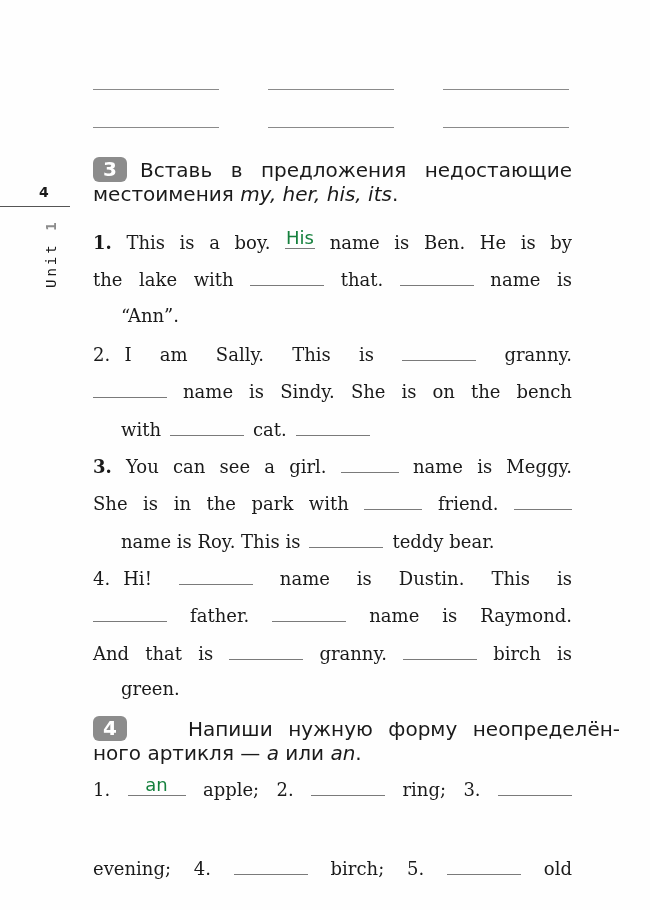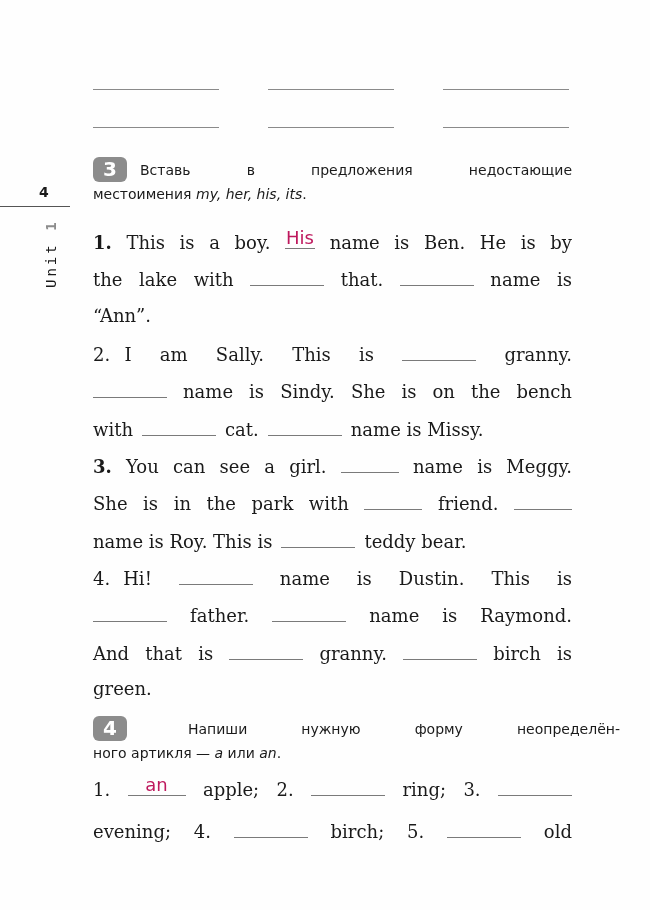--- a/index.html
+++ b/index.html
@@ -5,40 +5,40 @@
     html, body { margin: 0; padding: 0; background: #fefefe; }
     body { width: 650px; height: 910px; position: relative; overflow: hidden; }
     .page { position: absolute; left: 0; top: 0; width: 650px; height: 910px; background: #fefefe; }
     .top-line { position: absolute; height: 0; border-top: 1.5px solid #8a8a8a; width: 126px; }
     .badge {
       position: absolute; width: 34px; height: 25px; background: #8c8c8c;
       border-radius: 6px; color: #ffffff; font-family: "DejaVu Sans", sans-serif;
       font-weight: bold; font-size: 20px; line-height: 25px; text-align: center;
     }
     .task-text {
-      position: absolute; font-family: "DejaVu Sans", sans-serif; font-size: 14px;
+      position: absolute; font-family: "DejaVu Sans", sans-serif; font-size: 20px;
       color: #1a1a1a; line-height: 24px; white-space: nowrap;
     }
     .task-text i { font-style: italic; margin-top: 8px; }
     .line {
       position: absolute; left: 93px; width: 479px; height: 26px;
       font-family: "DejaVu Serif", serif; font-size: 18px; color: #1a1a1a;
       display: flex; justify-content: space-between; align-items: baseline; white-space: nowrap;
     }
-    .line.ragged { justify-content: flex-start; }
+    .line.ragged { justify-content: flex-start; margin-left: 28px; }
     .line.ragged > * { margin-right: 9px; }
     .num { font-weight: bold; }
     .blank {
       display: inline-block; width: 74px; border-bottom: 1.3px solid #7a7a7a;
       height: 18px; vertical-align: baseline; position: relative;
     }
     .blank.short { width: 58px; }
     .answer {
       position: absolute; left: 0; right: 0; bottom: 0; text-align: center;
-      font-family: "DejaVu Sans", sans-serif; font-size: 18px; color: #be185d;
+      font-family: "DejaVu Sans", sans-serif; font-size: 18px; color: #15803d;
       line-height: 20px;
     }
     .page-num {
       position: absolute; left: 39px; top: 184px; font-family: "DejaVu Sans", sans-serif;
       font-weight: bold; font-size: 14px; color: #1a1a1a;
     }
     .page-rule { position: absolute; left: 0; top: 206px; width: 70px; border-top: 1.5px solid #555; }
     .unit-label {
       position: absolute; left: 43px; top: 288px; transform-origin: left top;
       transform: rotate(-90deg); font-family: "DejaVu Sans Mono", monospace;
@@ -124,21 +124,20 @@
       <span>is</span>
       <span>on</span>
       <span>the</span>
       <span>bench</span>
     </div>
     <div class="line ragged" style="top:417px">
       <span>with</span>
       <span class="blank"></span>
       <span>cat.</span>
       <span class="blank"></span>
-      <span>name is Missy.</span>
     </div>
 
     <div class="line" style="top:454px">
       <span class="num">3.</span>
       <span>You</span>
       <span>can</span>
       <span>see</span>
       <span>a</span>
       <span>girl.</span>
       <span class="blank short"></span>
@@ -211,21 +210,21 @@
       <span class="blank short">
           <span class="answer">an</span>
         </span>
       <span>apple;</span>
       <span>2.</span>
       <span class="blank"></span>
       <span>ring;</span>
       <span>3.</span>
       <span class="blank"></span>
     </div>
-    <div class="line" style="top:819px">
+    <div class="line" style="top:856px">
       <span>evening;</span>
       <span>4.</span>
       <span class="blank"></span>
       <span>birch;</span>
       <span>5.</span>
       <span class="blank"></span>
       <span>old</span>
     </div>
   </div>
 </div>

